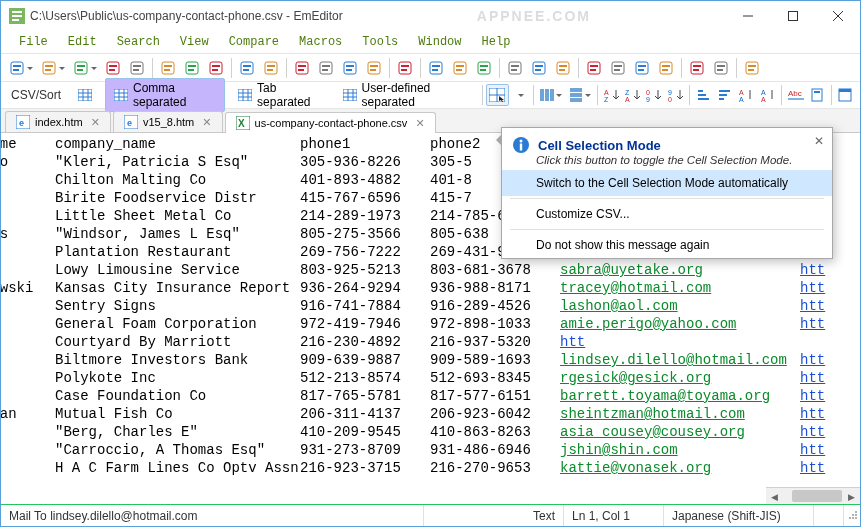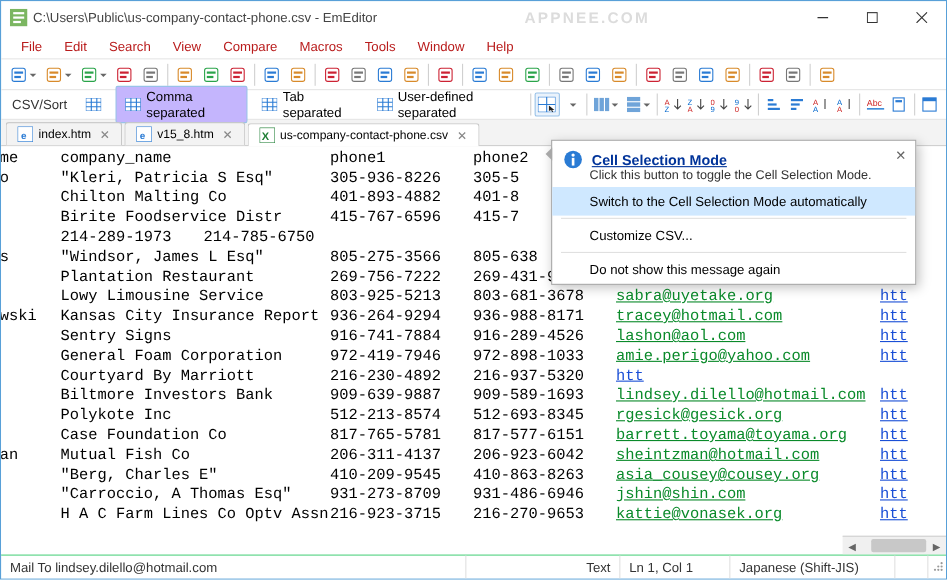--- a/index.html
+++ b/index.html
@@ -9,21 +9,21 @@
   
   .titlebar { height: 30px; display: flex; align-items: center; padding: 0 0 0 8px; color: #444; font-size: 12px; }
   .titlebar .icon-sm { width: 16px; height: 16px; margin-right: 5px; }
   .titlebar .title { flex: 0 0 auto; }
   .titlebar .watermark { flex: 1; text-align: center; font-size: 14px; letter-spacing: 2px; color: #dcdcdc; font-weight: 600; pointer-events: none; }
   .win-btns { display: flex; }
   .win-btn { width: 45px; height: 30px; display: flex; align-items: center; justify-content: center; }
 
   
   .menubar { height: 22px; display: flex; padding: 0 8px; align-items: center; }
-  .menubar .menu-item { padding: 2px 10px; color: #b91c1c; }
+  .menubar .menu-item { padding: 2px 10px; color: #4d7c0f; font-family: Liberation Mono, monospace; }
 
   
   .toolbar { height: 28px; display: flex; align-items: center; padding: 0 4px; border-top: 1px solid #e5e5e5; gap: 0; position: relative; }
   .tb-btn { width: 24px; height: 22px; display: flex; align-items: center; justify-content: center; position: relative; }
   .tb-btn.dd::after { content: ""; border: 3px solid transparent; border-top: 3px solid #666; margin-left: 2px; position: relative; top: 2px; }
   .tb-btn.wide.dd { width: 32px; }
   .sep { width: 1px; height: 20px; background: #d0d0d0; margin: 0 3px; }
 
   .csvsort { padding: 2px 6px; color: #333; }
   .csvbtn { display: flex; align-items: center; padding: 2px 8px; margin: 0 2px; border: 1px solid transparent; border-radius: 2px; gap: 5px; }
@@ -62,22 +62,22 @@
   .statusbar .seg { padding: 0 8px; border-right: 1px solid #e0e0e0; height: 100%; display: flex; align-items: center; }
   .statusbar .seg:last-child { border-right: none; }
   .statusbar .fill { flex: 1; }
   .sizegrip { width: 16px; display:flex; align-items:flex-end; justify-content:flex-end; padding: 0 2px 2px 0;}
 
   
   .popover { position: absolute; left: 500px; top: 126px; width: 332px; background: #fff; border: 1px solid #a7a7a7; box-shadow: 2px 3px 10px rgba(0,0,0,0.25); z-index: 20; }
   .pop-callout { position: absolute; left: -12px; top: 6px; width: 0; height: 0; border: 6px solid transparent; border-right: 6px solid #a7a7a7; }
   .pop-callout::after { content:""; position:absolute; left:1px; top:-6px; border:6px solid transparent; border-right:6px solid #fff; }
   .pop-header { display:flex; align-items:center; gap:8px; padding: 8px 10px 0 10px; }
-  .pop-title { color: #003399; font-weight: bold; font-size: 13px; text-decoration: underline; }
-  .pop-sub { padding: 0 10px 4px 34px; font-size: 11.5px; color: #333; white-space: nowrap; overflow: hidden; }
+  .pop-title { color: #003399; font-weight: bold; font-size: 13px; }
+  .pop-sub { padding: 0 10px 4px 34px; font-size: 11.5px; color: #333; white-space: nowrap; overflow: hidden; font-style: italic; }
   .pop-item { padding: 6px 10px 6px 34px; font-size: 12px; }
   .pop-item.hl { background: #cfe8ff; }
   .pop-sep { height: 1px; background: #e0e0e0; margin: 2px 8px; }
   .pop-close { position:absolute; right:4px; top:4px; width:18px; height:18px; display:flex; align-items:center; justify-content:center; color:#666;}
 
   svg { display:block; }
 </style>
 </head>
 <body>
 
@@ -552,20 +552,21 @@
         <div class="row">
           <span class="c0">ng</span>
           <span class="c1">Birite Foodservice Distr</span>
           <span class="c2">415-767-6596</span>
           <span class="c3">415-7</span>
           <span class="c4"></span>
           <span class="c5"><span class="blue">htt</span></span>
         </div>
         <div class="row">
           <span class="c0"></span>
+          <span class="c1">Little Sheet Metal Co</span>
           <span class="c2">214-289-1973</span>
           <span class="c3">214-785-6750</span>
           <span class="c4"></span>
           <span class="c5"><span class="blue">htt</span></span>
         </div>
         <div class="row">
           <span class="c0">pas</span>
           <span class="c1">"Windsor, James L Esq"</span>
           <span class="c2">805-275-3566</span>
           <span class="c3">805-638</span>

